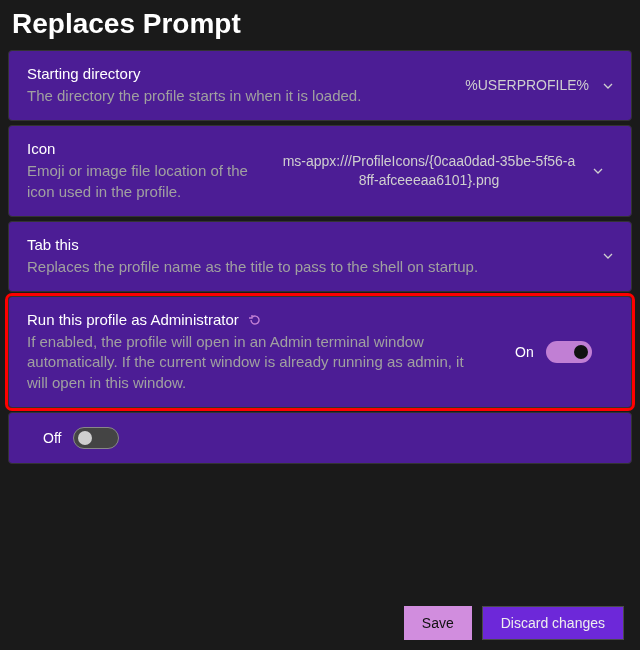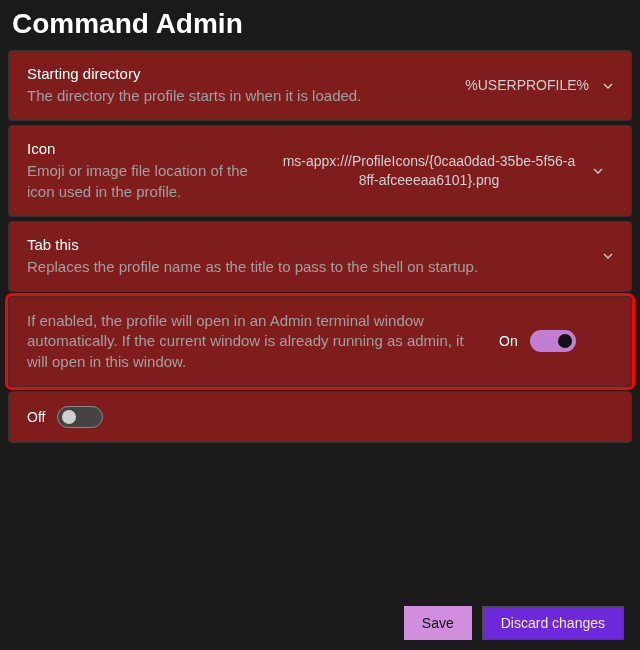--- a/index.html
+++ b/index.html
@@ -18,21 +18,21 @@
     padding: 8px 12px 6px 12px;
     color: #fff;
   }
   .settings-list {
     padding: 4px 8px;
     display: flex;
     flex-direction: column;
     gap: 4px;
   }
   .setting-row {
-    background: #7f1d1d;
+    background: #4c1d95;
     border: 1px solid #333;
     border-radius: 4px;
     padding: 14px 16px 14px 18px;
     display: flex;
     align-items: center;
     gap: 12px;
   }
   .setting-row.highlighted {
     outline: 3px solid #ff0000;
     outline-offset: 0;
@@ -73,20 +73,21 @@
   .reset-icon {
     width: 16px; height: 16px;
     display: inline-flex; align-items: center; justify-content: center;
   }
   .reset-icon svg { display: block; }
   .toggle-wrap {
     display: flex;
     align-items: center;
     gap: 12px;
     flex-shrink: 0;
+    margin-left: 16px;
   }
   .toggle-label { color: #fff; font-size: 14px; }
   .toggle {
     width: 46px; height: 22px;
     border-radius: 11px;
     position: relative;
   }
   .toggle.on { background: #c17fd4; }
   .toggle.off { background: #444; border: 1px solid #888; }
   .knob {
@@ -108,21 +109,21 @@
     font-size: 14px;
     border: none;
     cursor: pointer;
   }
   .btn-primary { background: #d18dde; color: #111; }
   .btn-secondary { background: #6d28d9; color: #eee; border: 1px solid #4a4a4a; }
 </style>
 </head>
 <body>
 
-<div class="page-title">Command Admin</div>
+<div class="page-title">Replaces Prompt</div>
 
 <div class="settings-list">
 
   <div class="setting-row">
     <div class="row-text">
       <div class="row-title">Starting directory</div>
       <div class="row-desc">The directory the profile starts in when it is loaded.</div>
     </div>
     <div class="row-value">%USERPROFILE%</div>
     <span class="chevron">
@@ -152,20 +153,29 @@
     </div>
     <span class="chevron">
       <svg viewBox="0 0 14 14" width="14" height="14">
           <path d="M3 5l4 4 4-4" fill="none" stroke="#cfcfcf" stroke-width="1.3"></path>
         </svg>
     </span>
   </div>
 
   <div class="setting-row highlighted">
     <div class="row-text" style="max-width:460px">
+      <div class="row-title">
+        <span>Run this profile as Administrator</span>
+        <span class="reset-icon">
+          <svg viewBox="0 0 16 16" width="16" height="16">
+              <path d="M4 8a4 4 0 1 0 1.2-2.8" fill="none" stroke="#c17fd4" stroke-width="1.4"></path>
+              <path d="M5 3v3H2" fill="none" stroke="#c17fd4" stroke-width="1.4"></path>
+            </svg>
+        </span>
+      </div>
       <div class="row-desc">If enabled, the profile will open in an Admin terminal window automatically. If the current window is already running as admin, it will open in this window.</div>
     </div>
     <div class="toggle-wrap">
       <span class="toggle-label">On</span>
       <div class="toggle on">
           <div class="knob"></div>
         </div>
     </div>
   </div>
 

